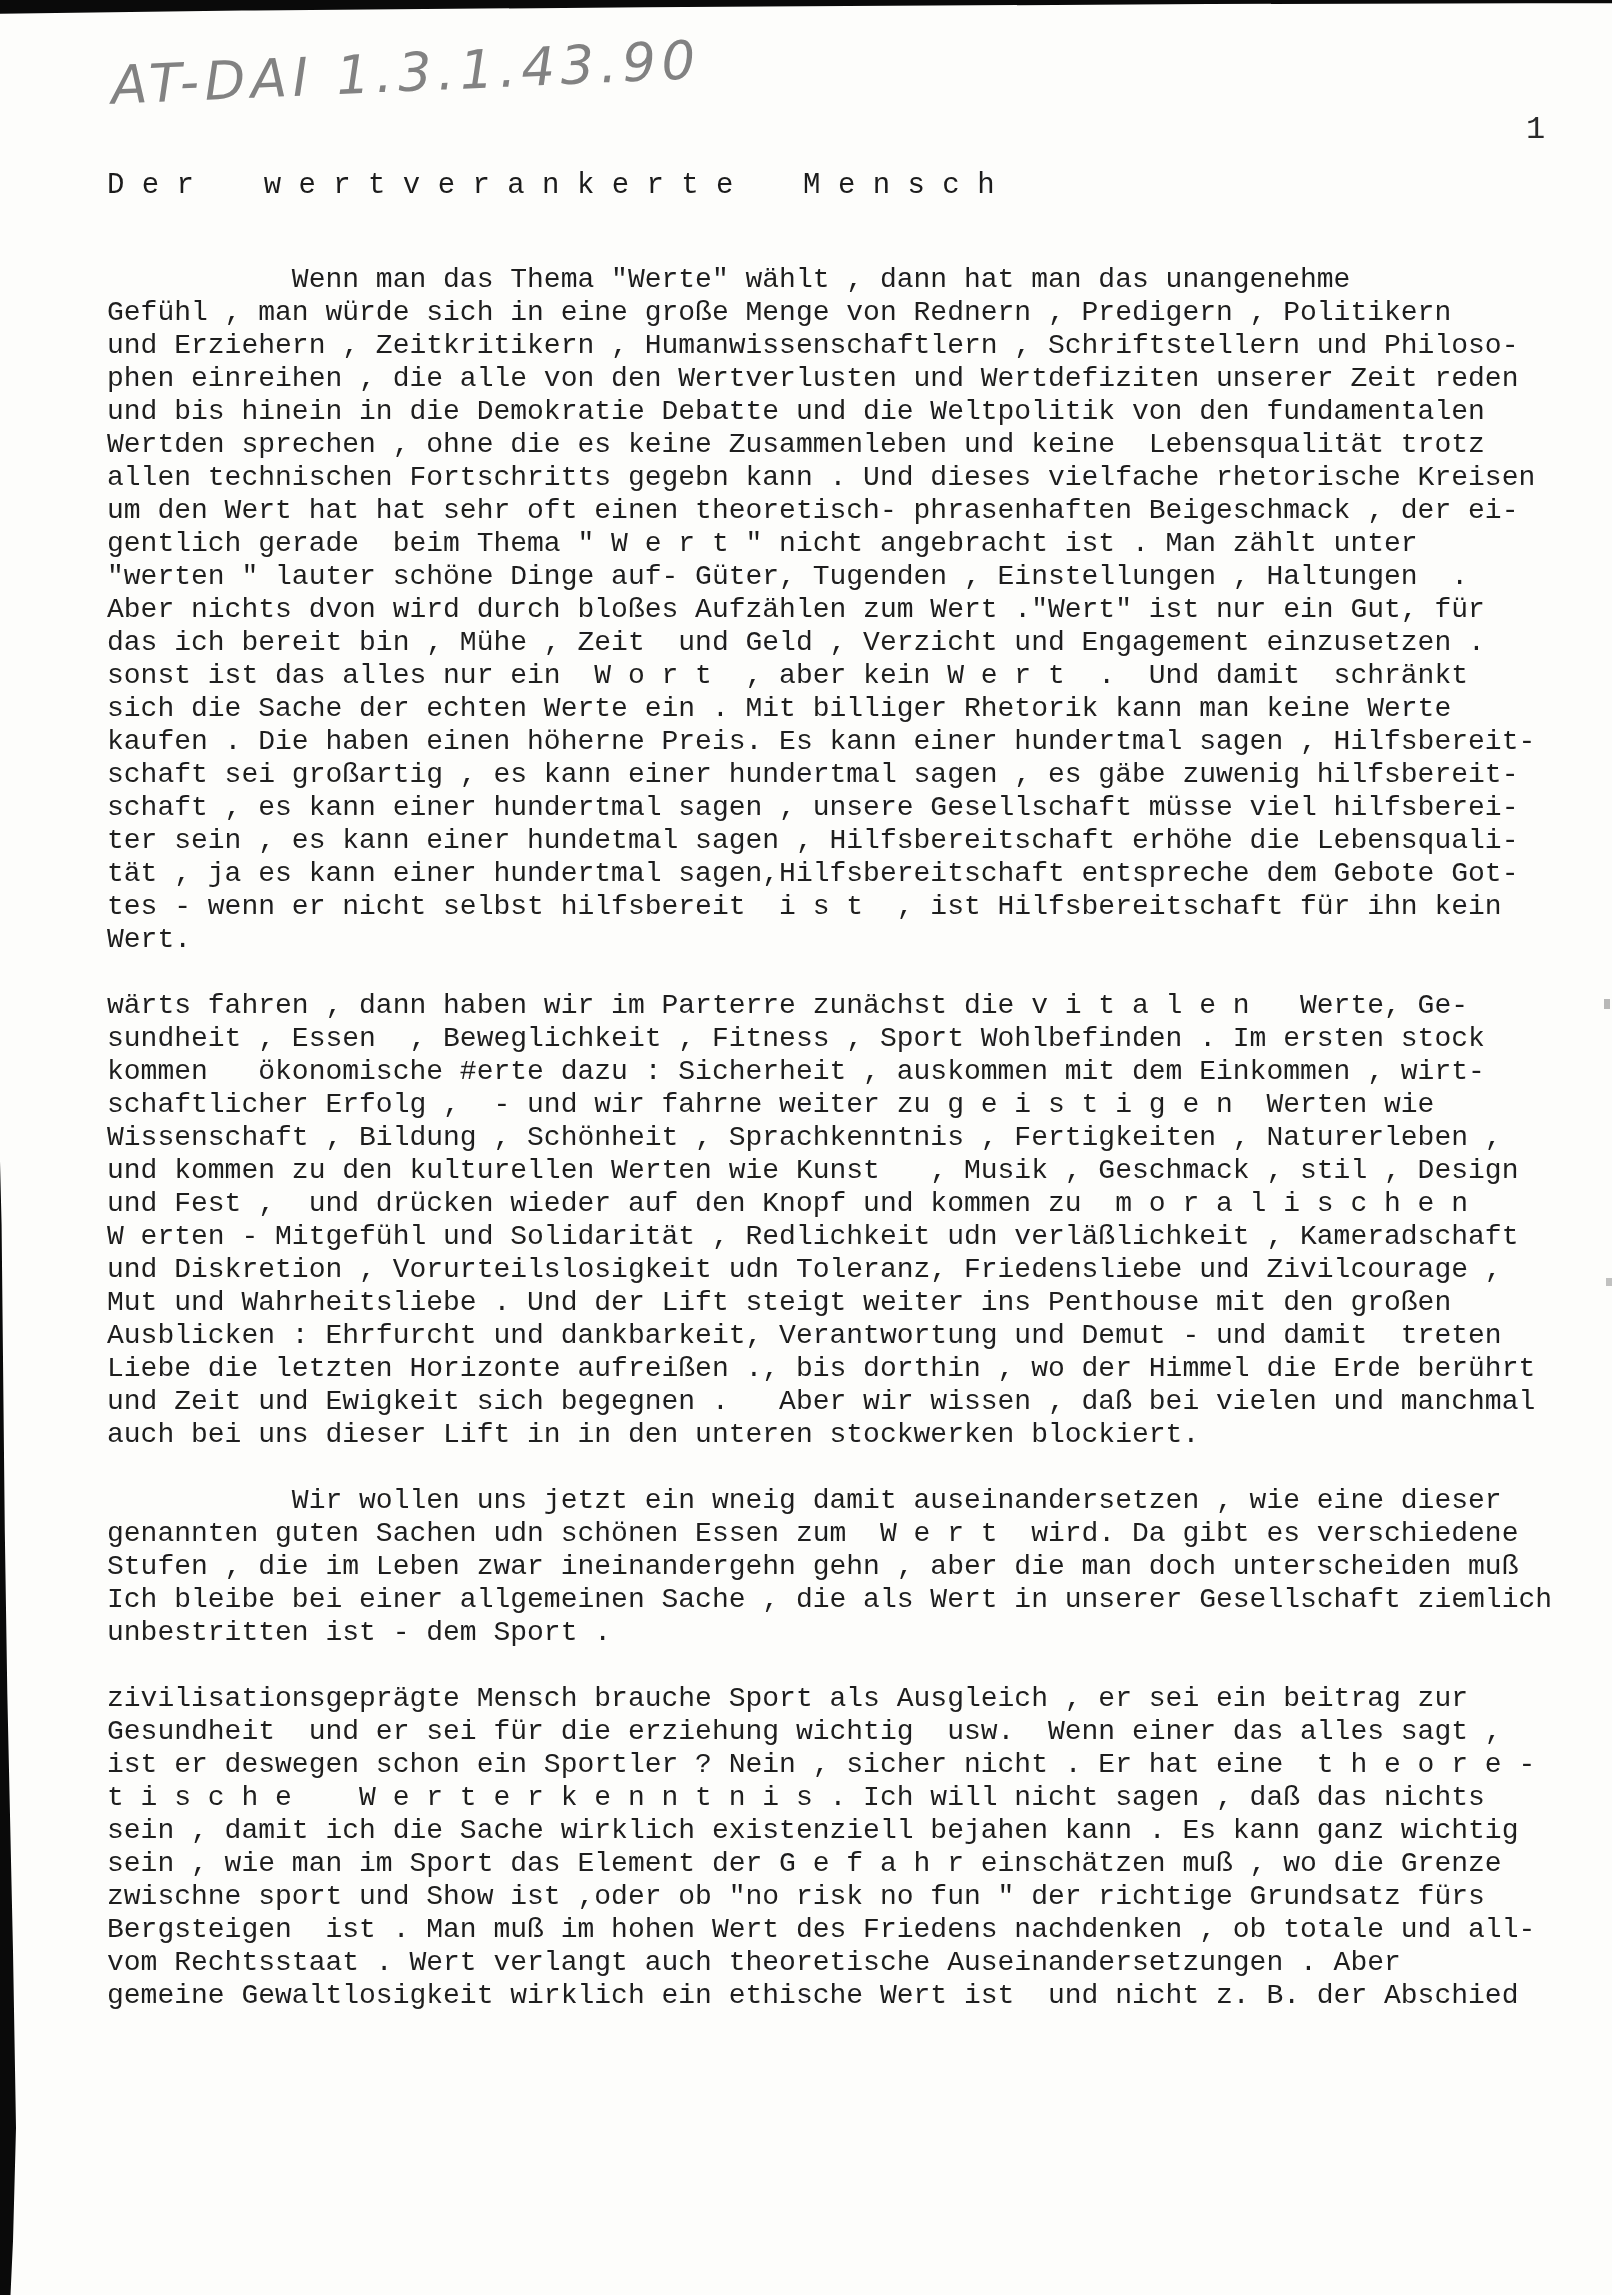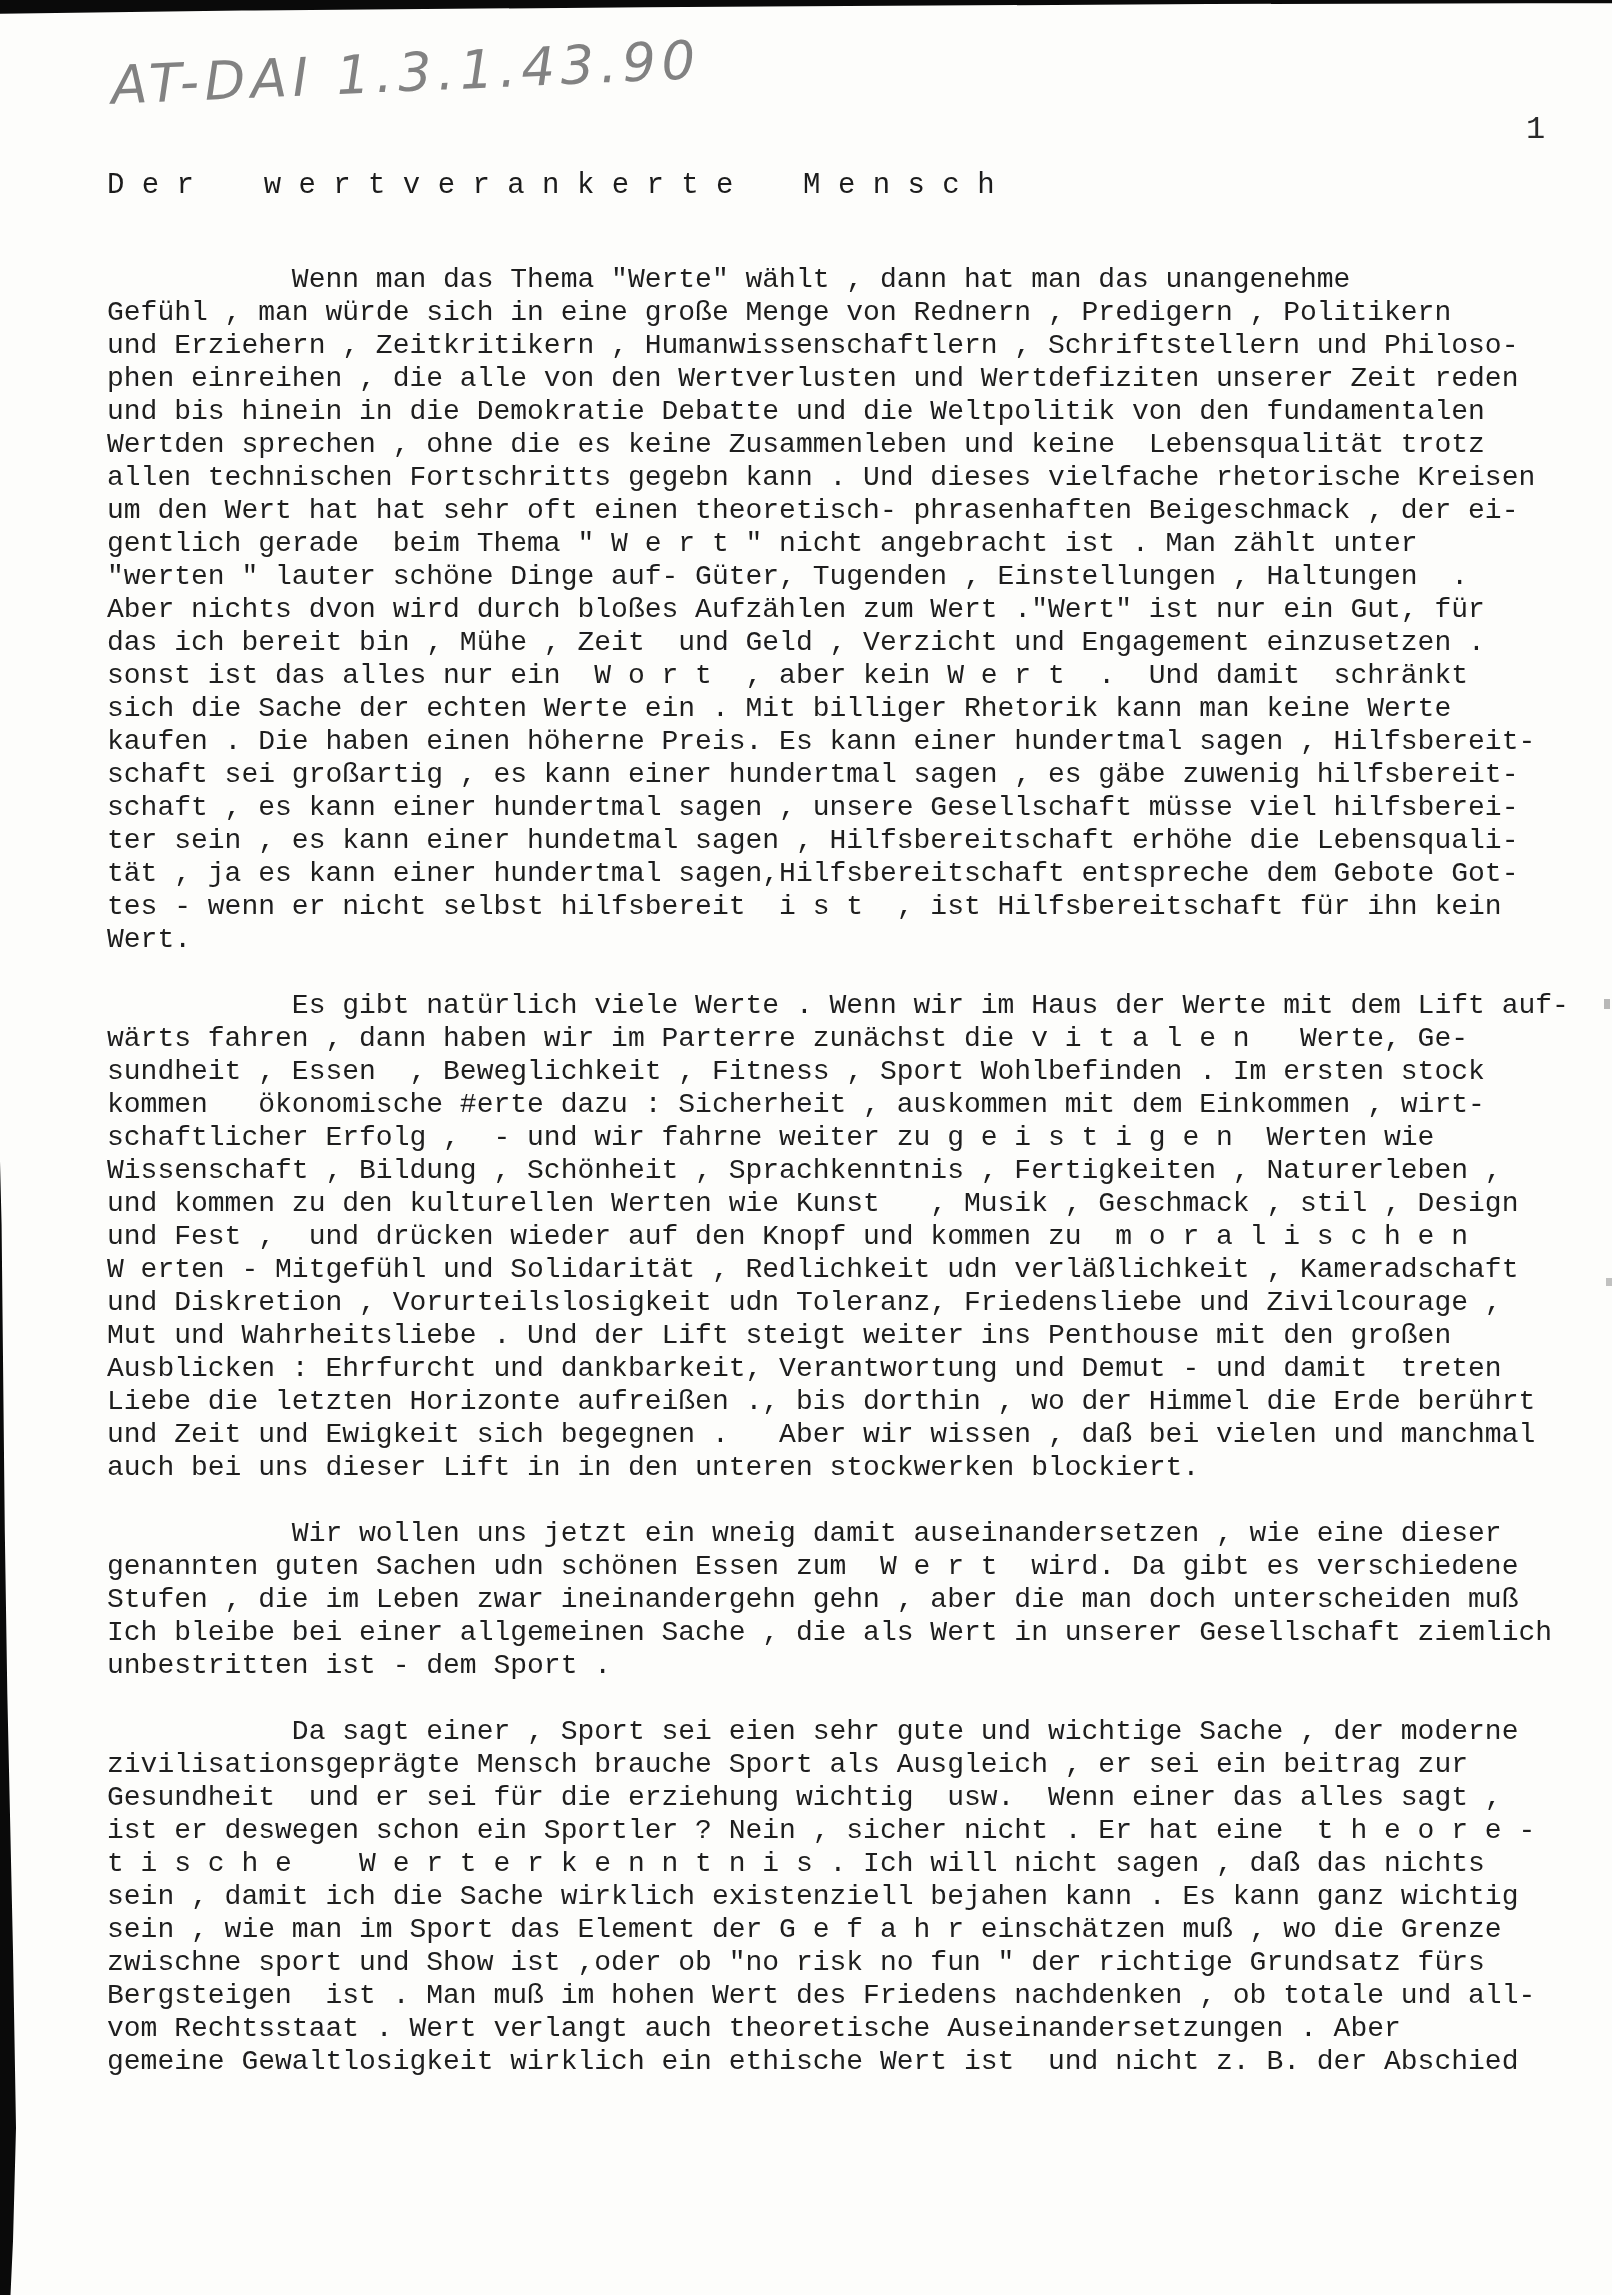--- a/index.html
+++ b/index.html
@@ -108,21 +108,20 @@
         <div class="line">sich die Sache der echten Werte ein . Mit billiger Rhetorik kann man keine Werte</div>
         <div class="line">kaufen . Die haben einen höherne Preis. Es kann einer hundertmal sagen , Hilfsbereit-</div>
         <div class="line">schaft sei großartig , es kann einer hundertmal sagen , es gäbe zuwenig hilfsbereit-</div>
         <div class="line">schaft , es kann einer hundertmal sagen , unsere Gesellschaft müsse viel hilfsberei-</div>
         <div class="line">ter sein , es kann einer hundetmal sagen , Hilfsbereitschaft erhöhe die Lebensquali-</div>
         <div class="line">tät , ja es kann einer hundertmal sagen,Hilfsbereitschaft entspreche dem Gebote Got-</div>
         <div class="line">tes - wenn er nicht selbst hilfsbereit  i s t  , ist Hilfsbereitschaft für ihn kein</div>
         <div class="line">Wert.</div>
       </div>
       <div class="paragraph">
-        <div class="line">           Es gibt natürlich viele Werte . Wenn wir im Haus der Werte mit dem Lift auf-</div>
         <div class="line">wärts fahren , dann haben wir im Parterre zunächst die v i t a l e n   Werte, Ge-</div>
         <div class="line">sundheit , Essen  , Beweglichkeit , Fitness , Sport Wohlbefinden . Im ersten stock</div>
         <div class="line">kommen   ökonomische #erte dazu : Sicherheit , auskommen mit dem Einkommen , wirt-</div>
         <div class="line">schaftlicher Erfolg ,  - und wir fahrne weiter zu g e i s t i g e n  Werten wie</div>
         <div class="line">Wissenschaft , Bildung , Schönheit , Sprachkenntnis , Fertigkeiten , Naturerleben ,</div>
         <div class="line">und kommen zu den kulturellen Werten wie Kunst   , Musik , Geschmack , stil , Design</div>
         <div class="line">und Fest ,  und drücken wieder auf den Knopf und kommen zu  m o r a l i s c h e n</div>
         <div class="line">W erten - Mitgefühl und Solidarität , Redlichkeit udn verläßlichkeit , Kameradschaft</div>
         <div class="line">und Diskretion , Vorurteilslosigkeit udn Toleranz, Friedensliebe und Zivilcourage ,</div>
         <div class="line">Mut und Wahrheitsliebe . Und der Lift steigt weiter ins Penthouse mit den großen</div>
@@ -132,21 +131,20 @@
         <div class="line">auch bei uns dieser Lift in in den unteren stockwerken blockiert.</div>
       </div>
       <div class="paragraph">
         <div class="line">           Wir wollen uns jetzt ein wneig damit auseinandersetzen , wie eine dieser</div>
         <div class="line">genannten guten Sachen udn schönen Essen zum  W e r t  wird. Da gibt es verschiedene</div>
         <div class="line">Stufen , die im Leben zwar ineinandergehn gehn , aber die man doch unterscheiden muß</div>
         <div class="line">Ich bleibe bei einer allgemeinen Sache , die als Wert in unserer Gesellschaft ziemlich</div>
         <div class="line">unbestritten ist - dem Sport .</div>
       </div>
       <div class="paragraph">
-        <div class="line">           Da sagt einer , Sport sei eien sehr gute und wichtige Sache , der moderne</div>
         <div class="line">zivilisationsgeprägte Mensch brauche Sport als Ausgleich , er sei ein beitrag zur</div>
         <div class="line">Gesundheit  und er sei für die erziehung wichtig  usw.  Wenn einer das alles sagt ,</div>
         <div class="line">ist er deswegen schon ein Sportler ? Nein , sicher nicht . Er hat eine  t h e o r e -</div>
         <div class="line">t i s c h e    W e r t e r k e n n t n i s . Ich will nicht sagen , daß das nichts</div>
         <div class="line">sein , damit ich die Sache wirklich existenziell bejahen kann . Es kann ganz wichtig</div>
         <div class="line">sein , wie man im Sport das Element der G e f a h r einschätzen muß , wo die Grenze</div>
         <div class="line">zwischne sport und Show ist ,oder ob "no risk no fun " der richtige Grundsatz fürs</div>
         <div class="line">Bergsteigen  ist . Man muß im hohen Wert des Friedens nachdenken , ob totale und all-</div>
         <div class="line">vom Rechtsstaat . Wert verlangt auch theoretische Auseinandersetzungen . Aber</div>
         <div class="line">gemeine Gewaltlosigkeit wirklich ein ethische Wert ist  und nicht z. B. der Abschied</div>

